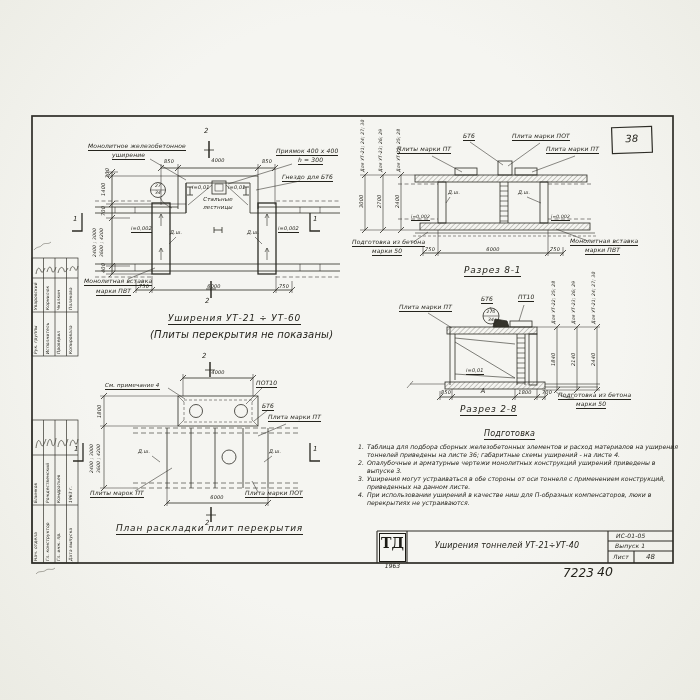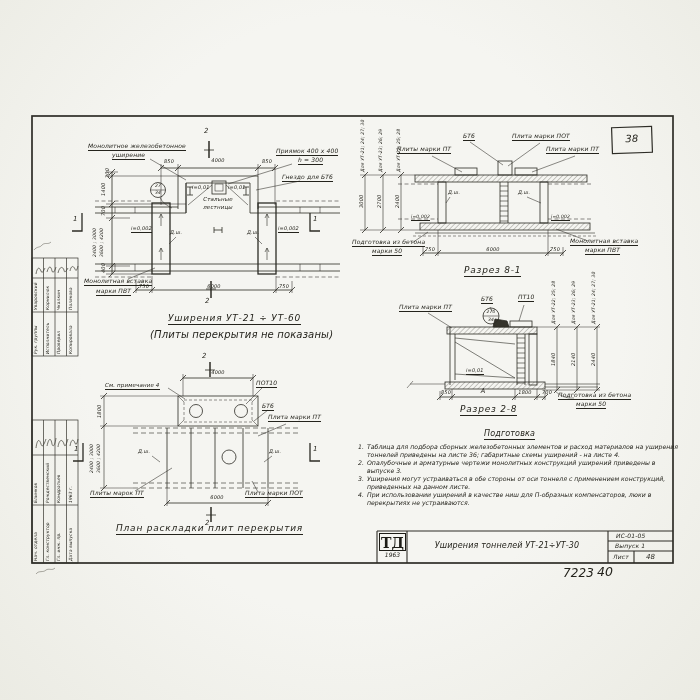--- a/index.html
+++ b/index.html
@@ -12,21 +12,21 @@
   .c{transform:translateX(-50%);}
   .v{transform:rotate(-90deg);transform-origin:0 0;}
   .ul{border-bottom:.8px solid #24231c;padding-bottom:.5px;}
   .f43{font-size:4.3px}.f45{font-size:4.5px}.f5{font-size:5px}.f55{font-size:5.5px}
   .f65{font-size:6.5px}.f7{font-size:7px}.f75{font-size:10px}.f8{font-size:8px}
   .f9{font-size:9px;letter-spacing:.8px}.f10{font-size:10px}.f11{font-size:12px}
   .notes{position:absolute;left:358px;top:443px;width:322px;color:#24231c;}
   .note-row{display:flex;font:italic 6.2px/1.22 "DejaVu Sans",sans-serif;margin-bottom:1px;}
   .note-row .n{width:9px;flex:0 0 9px;}
   .logo{position:absolute;left:379px;top:533px;width:27px;text-align:center;color:#1d1c16;}
-  .logo .td{font:bold 14px/1 "DejaVu Serif",serif;border:1px solid #1d1c16;display:block;padding:2px 0 0 0;}
+  .logo .td{font:bold 14px/1 "DejaVu Serif",serif;border:1px solid #1d1c16;display:block;padding:2px 0 11px 0;}
   .logo .yr{font:italic 6px/1 "DejaVu Sans",sans-serif;display:block;margin-top:1px;}
 </style>
 </head>
 <body>
 
 <div id="sheet">
 
 <svg width="700" height="700" viewBox="0 0 700 700">
   <defs>
     <pattern id="hatch" width="3.5" height="3.5" patternUnits="userSpaceOnUse" patternTransform="rotate(45)">
@@ -294,21 +294,21 @@
   <div class="note-row">
         <span class="n">4.</span>
         <span>При использовании уширений в качестве ниш для П-образных компенсаторов, люки в перекрытиях не устраиваются.</span>
       </div>
 </div>
 
 <div class="logo">
   <span class="td">ТД</span>
   <span class="yr">1963</span>
 </div>
-<div class="lbl f8 c" style="left:507px;top:541px">Уширения тоннелей УТ-21÷УТ-30</div>
+<div class="lbl f8 c" style="left:507px;top:541px">Уширения тоннелей УТ-21÷УТ-40</div>
 <div class="lbl" style="left:616px;top:533px">ИС-01-05</div>
 <div class="lbl" style="left:615px;top:543px">Выпуск 1</div>
 <div class="lbl" style="left:613px;top:554px">Лист</div>
 <div class="lbl f7" style="left:646px;top:553px">48</div>
 <div class="lbl f11" style="left:563px;top:567px">7223</div>
 <div class="lbl" style="left:597px;top:565px;font-size:12.5px">40</div>
 
 <div class="lbl f43 v" style="left:34px;top:354px">Рук. группы</div>
 <div class="lbl f43 v" style="left:45.5px;top:354px">Исполнитель</div>
 <div class="lbl f43 v" style="left:57px;top:354px">Проверил</div>

